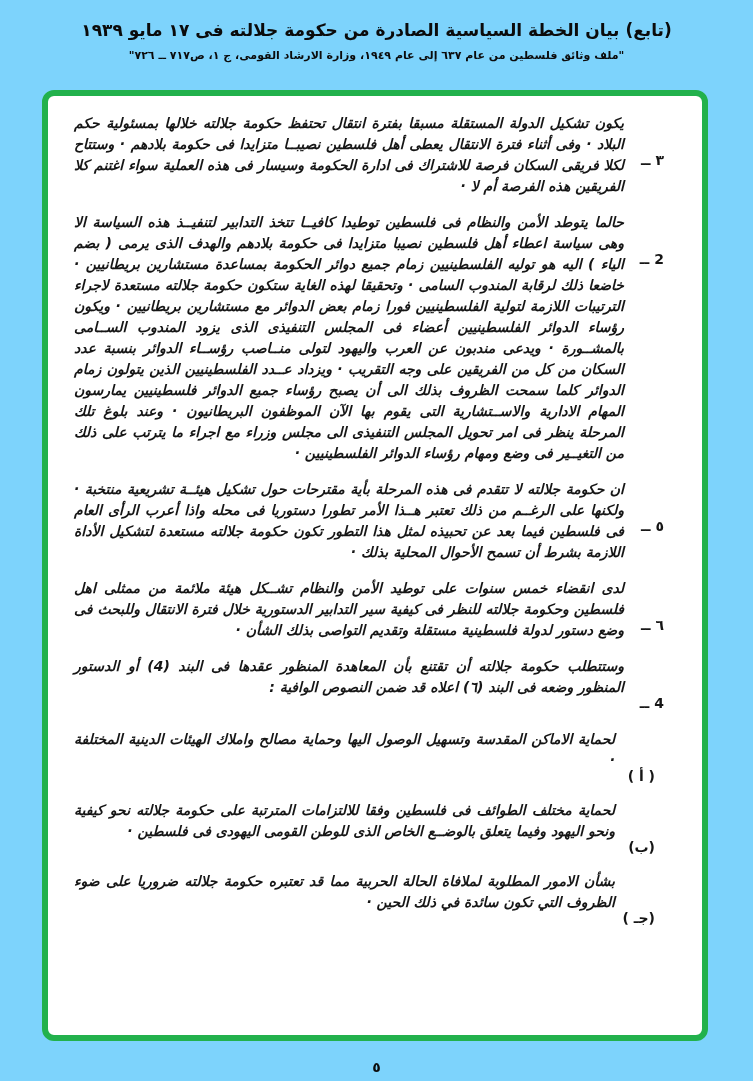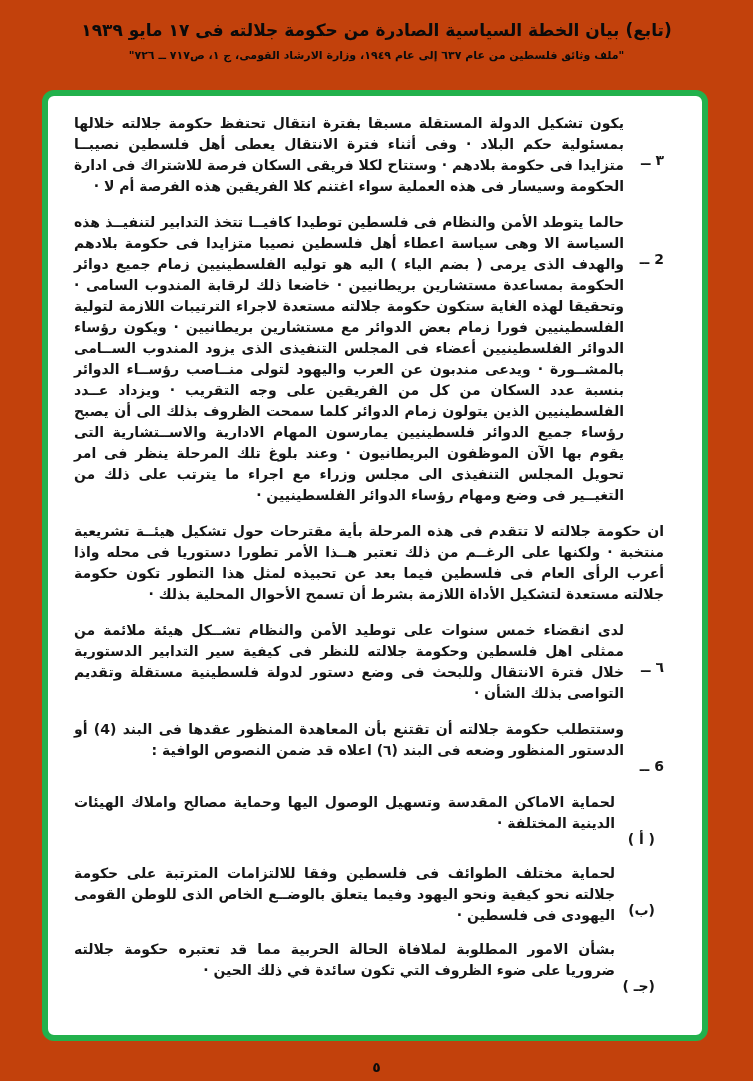--- a/index.html
+++ b/index.html
@@ -1,40 +1,40 @@
 <!DOCTYPE html>
 <html lang="ar" style="--green: #22b14c;"><head>
 <meta charset="utf-8">
 <style>
   html,body{margin:0;padding:0;}
   body{
     width:753px;height:1081px;background:#ffffff;
     font-family:"DejaVu Sans",sans-serif;color:#111;
     position:relative;overflow:hidden;
   }
-  .page{width:753px;height:1081px;position:relative;background:#c2410c;}
+  .page{width:753px;height:1081px;position:relative;background:#7dd3fc;}
   .header{position:absolute;top:20px;left:0;width:100%;text-align:center;direction:rtl;}
   .doc-title{font-size:17px;font-weight:bold;letter-spacing:0;color:#0b0b0b;}
   .doc-source{font-size:11px;font-weight:bold;margin-top:9px;color:#0b0b0b;}
   .frame{
     position:absolute;top:90px;left:42px;width:666px;height:951px;
     border:6px solid var(--green,#22b14c);border-radius:12px;
     box-sizing:border-box;background:#fff;
     padding:17px 38px 8px 26px;
     direction:rtl;overflow:hidden;
   }
   .para{
     display:flex;gap:7px;
     font-size:14px;line-height:21px;font-weight:600;
     text-align:justify;color:#161616;
     margin:0 0 15px 0;
   }
   .para.sub{margin-right:9px;margin-bottom:13px;}
   .marker{white-space:nowrap;min-width:33px;flex:0 0 auto;margin-top:37px;}
-  .ptext{flex:1 1 auto;}
+  .ptext{flex:1 1 auto;font-style:italic;}
   .page-number{
     position:absolute;bottom:6px;left:0;width:100%;
     text-align:center;font-size:14px;font-weight:bold;color:#0b0b0b;
   }
 </style>
 </head>
 <body>
 
 <div class="page">
 
@@ -47,28 +47,29 @@
     <div>
         <div class="para">
           <span class="marker">٣ ــ</span>
           <div class="ptext">يكون تشكيل الدولة المستقلة مسبقا بفترة انتقال تحتفظ حكومة جلالته خلالها بمسئولية حكم البلاد · وفى أثناء فترة الانتقال يعطى أهل فلسطين نصيبــا متزايدا فى حكومة بلادهم · وستتاح لكلا فريقى السكان فرصة للاشتراك فى ادارة الحكومة وسيسار فى هذه العملية سواء اغتنم كلا الفريقين هذه الفرصة أم لا ·</div>
         </div>
         <div class="para">
           <span class="marker">2 ــ</span>
           <div class="ptext">حالما يتوطد الأمن والنظام فى فلسطين توطيدا كافيــا تتخذ التدابير لتنفيــذ هذه السياسة الا وهى سياسة اعطاء أهل فلسطين نصيبا متزايدا فى حكومة بلادهم والهدف الذى يرمى ( بضم الياء ) اليه هو توليه الفلسطينيين زمام جميع دوائر الحكومة بمساعدة مستشارين بريطانيين · خاضعا ذلك لرقابة المندوب السامى · وتحقيقا لهذه الغاية ستكون حكومة جلالته مستعدة لاجراء الترتيبات اللازمة لتولية الفلسطينيين فورا زمام بعض الدوائر مع مستشارين بريطانيين · ويكون رؤساء الدوائر الفلسطينيين أعضاء فى المجلس التنفيذى الذى يزود المندوب الســامى بالمشــورة · ويدعى مندبون عن العرب واليهود لتولى منــاصب رؤســاء الدوائر بنسبة عدد السكان من كل من الفريقين على وجه التقريب · ويزداد عــدد الفلسطينيين الذين يتولون زمام الدوائر كلما سمحت الظروف بذلك الى أن يصبح رؤساء جميع الدوائر فلسطينيين يمارسون المهام الادارية والاســتشارية التى يقوم بها الآن الموظفون البريطانيون · وعند بلوغ تلك المرحلة ينظر فى امر تحويل المجلس التنفيذى الى مجلس وزراء مع اجراء ما يترتب على ذلك من التغيــير فى وضع ومهام رؤساء الدوائر الفلسطينيين ·</div>
         </div>
         <div class="para">
+          <span class="marker">٥ ــ</span>
           <div class="ptext">ان حكومة جلالته لا تتقدم فى هذه المرحلة بأية مقترحات حول تشكيل هيئــة تشريعية منتخبة · ولكنها على الرغــم من ذلك تعتبر هــذا الأمر تطورا دستوريا فى محله واذا أعرب الرأى العام فى فلسطين فيما بعد عن تحبيذه لمثل هذا التطور تكون حكومة جلالته مستعدة لتشكيل الأداة اللازمة بشرط أن تسمح الأحوال المحلية بذلك ·</div>
         </div>
         <div class="para">
           <span class="marker">٦ ــ</span>
           <div class="ptext">لدى انقضاء خمس سنوات على توطيد الأمن والنظام تشــكل هيئة ملائمة من ممثلى اهل فلسطين وحكومة جلالته للنظر فى كيفية سير التدابير الدستورية خلال فترة الانتقال وللبحث فى وضع دستور لدولة فلسطينية مستقلة وتقديم التواصى بذلك الشأن ·</div>
         </div>
         <div class="para">
-          <span class="marker">6 ــ</span>
+          <span class="marker">4 ــ</span>
           <div class="ptext">وستتطلب حكومة جلالته أن تقتنع بأن المعاهدة المنظور عقدها فى البند (4) أو الدستور المنظور وضعه فى البند (٦) اعلاه قد ضمن النصوص الوافية :</div>
         </div>
         <div class="para sub">
           <span class="marker">( أ )</span>
           <div class="ptext">لحماية الاماكن المقدسة وتسهيل الوصول اليها وحماية مصالح واملاك الهيئات الدينية المختلفة ·</div>
         </div>
         <div class="para sub">
           <span class="marker">(ب)</span>
           <div class="ptext">لحماية مختلف الطوائف فى فلسطين وفقا للالتزامات المترتبة على حكومة جلالته نحو كيفية ونحو اليهود وفيما يتعلق بالوضــع الخاص الذى للوطن القومى اليهودى فى فلسطين ·</div>
         </div>

